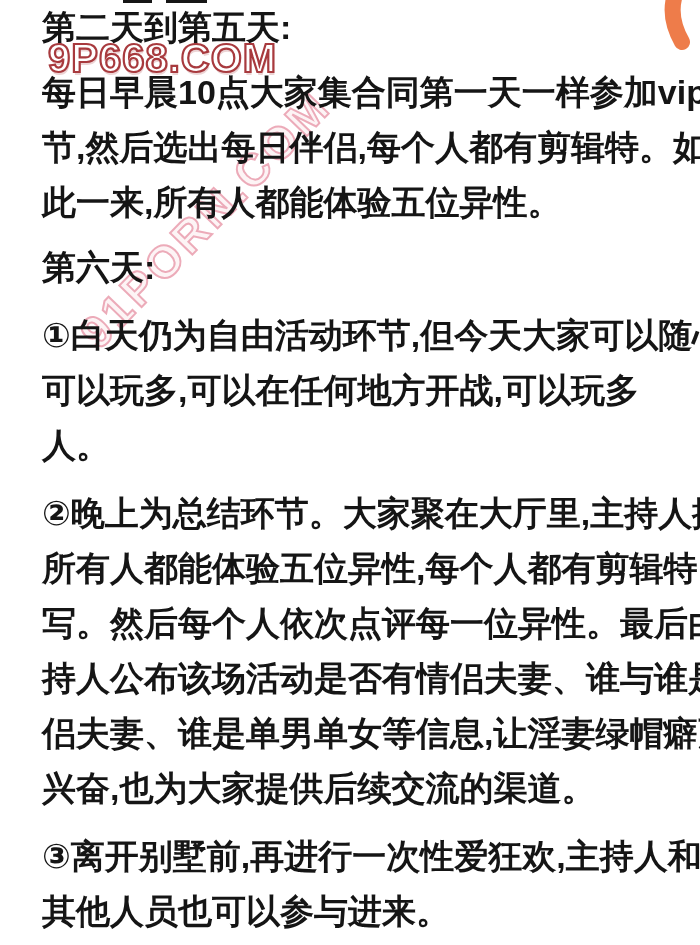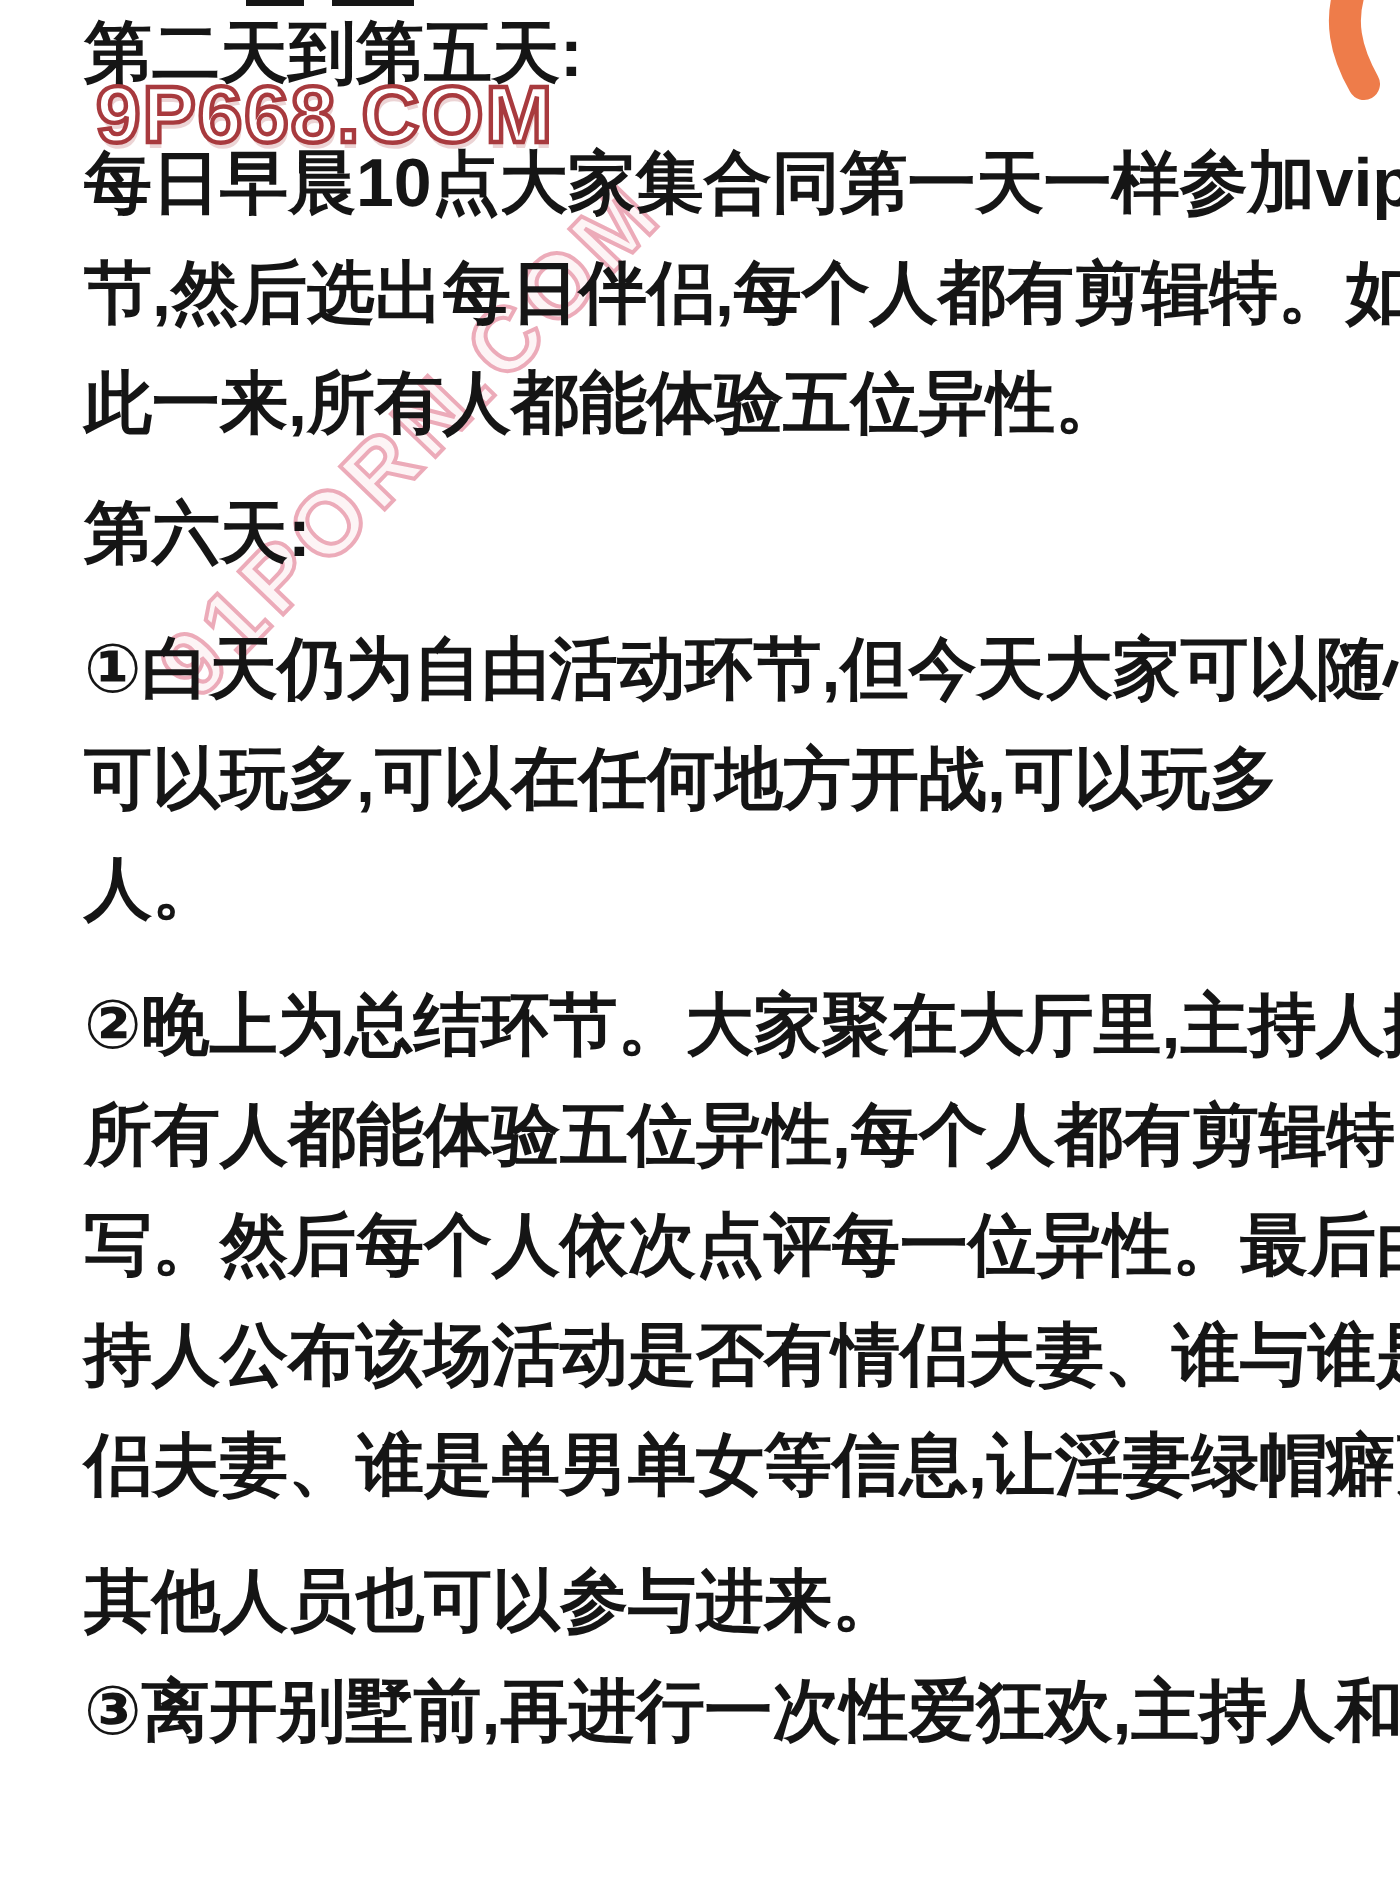--- a/index.html
+++ b/index.html
@@ -98,21 +98,22 @@
       <div class="line">可以玩多,可以在任何地方开战,可以玩多</div>
       <div class="line">人。</div>
     </div>
 
     <div class="block mt12">
       <div class="line">②晚上为总结环节。大家聚在大厅里,主持人播</div>
       <div class="line">所有人都能体验五位异性,每个人都有剪辑特</div>
       <div class="line">写。然后每个人依次点评每一位异性。最后由主</div>
       <div class="line">持人公布该场活动是否有情侣夫妻、谁与谁是情</div>
       <div class="line">侣夫妻、谁是单男单女等信息,让淫妻绿帽癖更</div>
+      <div class="line">兴奋,也为大家提供后续交流的渠道。</div>
     </div>
 
     <div class="block mt12">
+      <div class="line">③离开别墅前,再进行一次性爱狂欢,主持人和</div>
       <div class="line">其他人员也可以参与进来。</div>
-      <div class="line">③离开别墅前,再进行一次性爱狂欢,主持人和</div>
     </div>
 
   </main>
 </div>
 
 </body></html>

